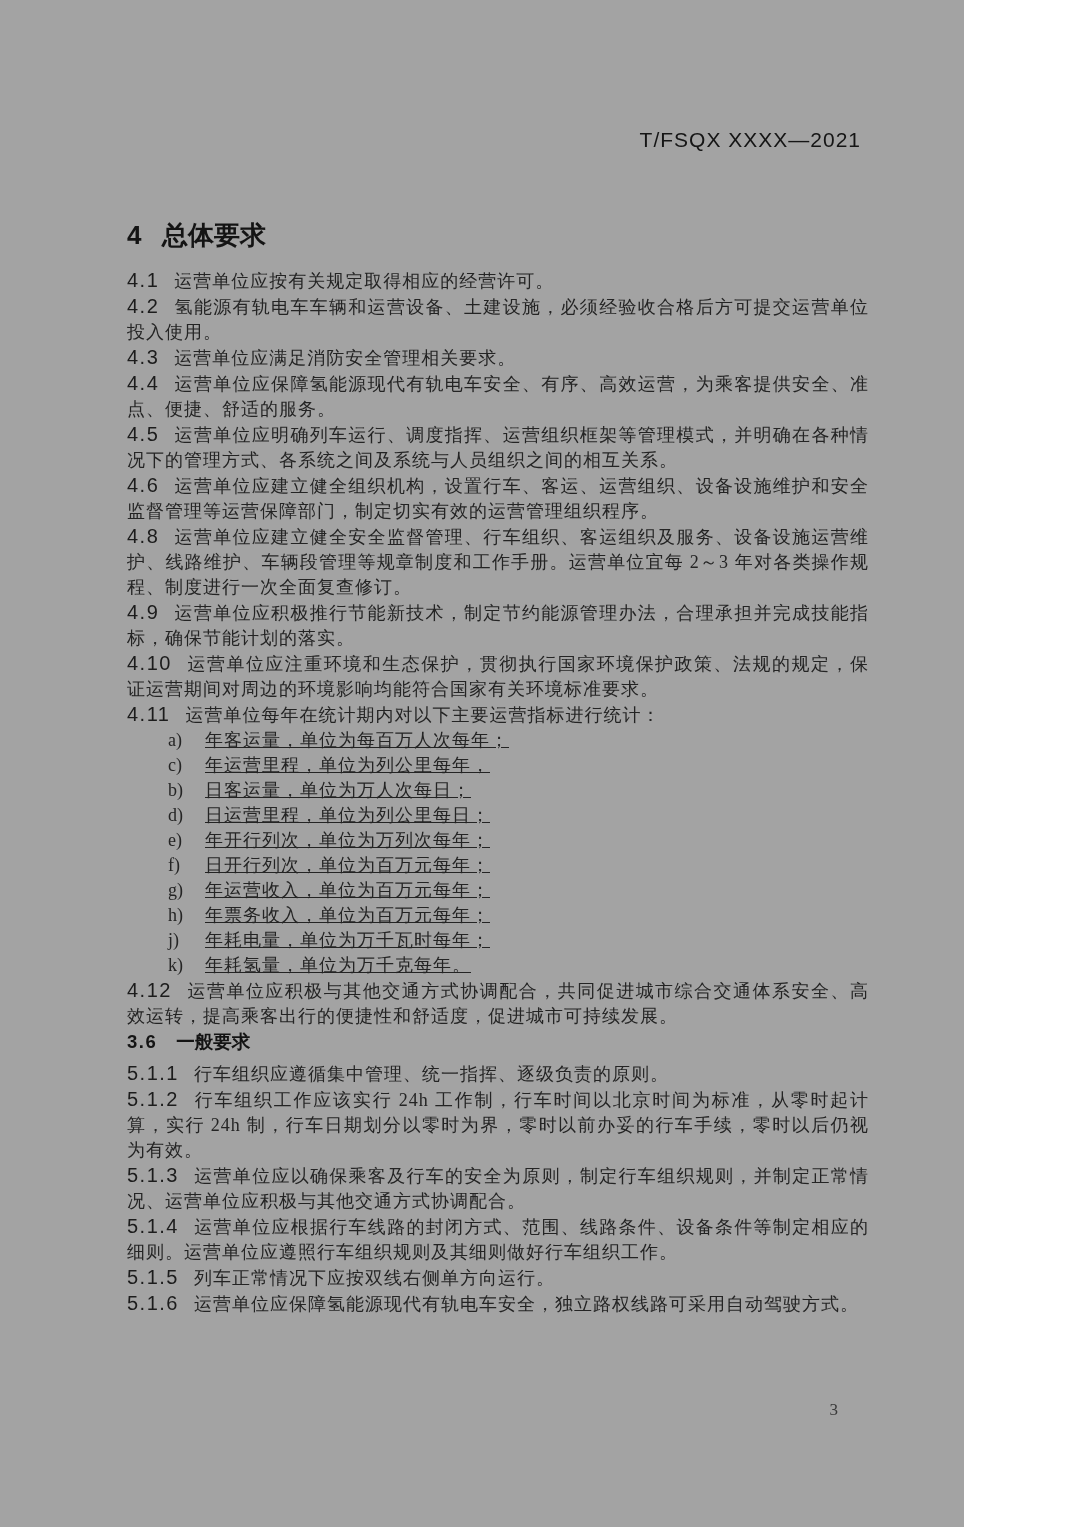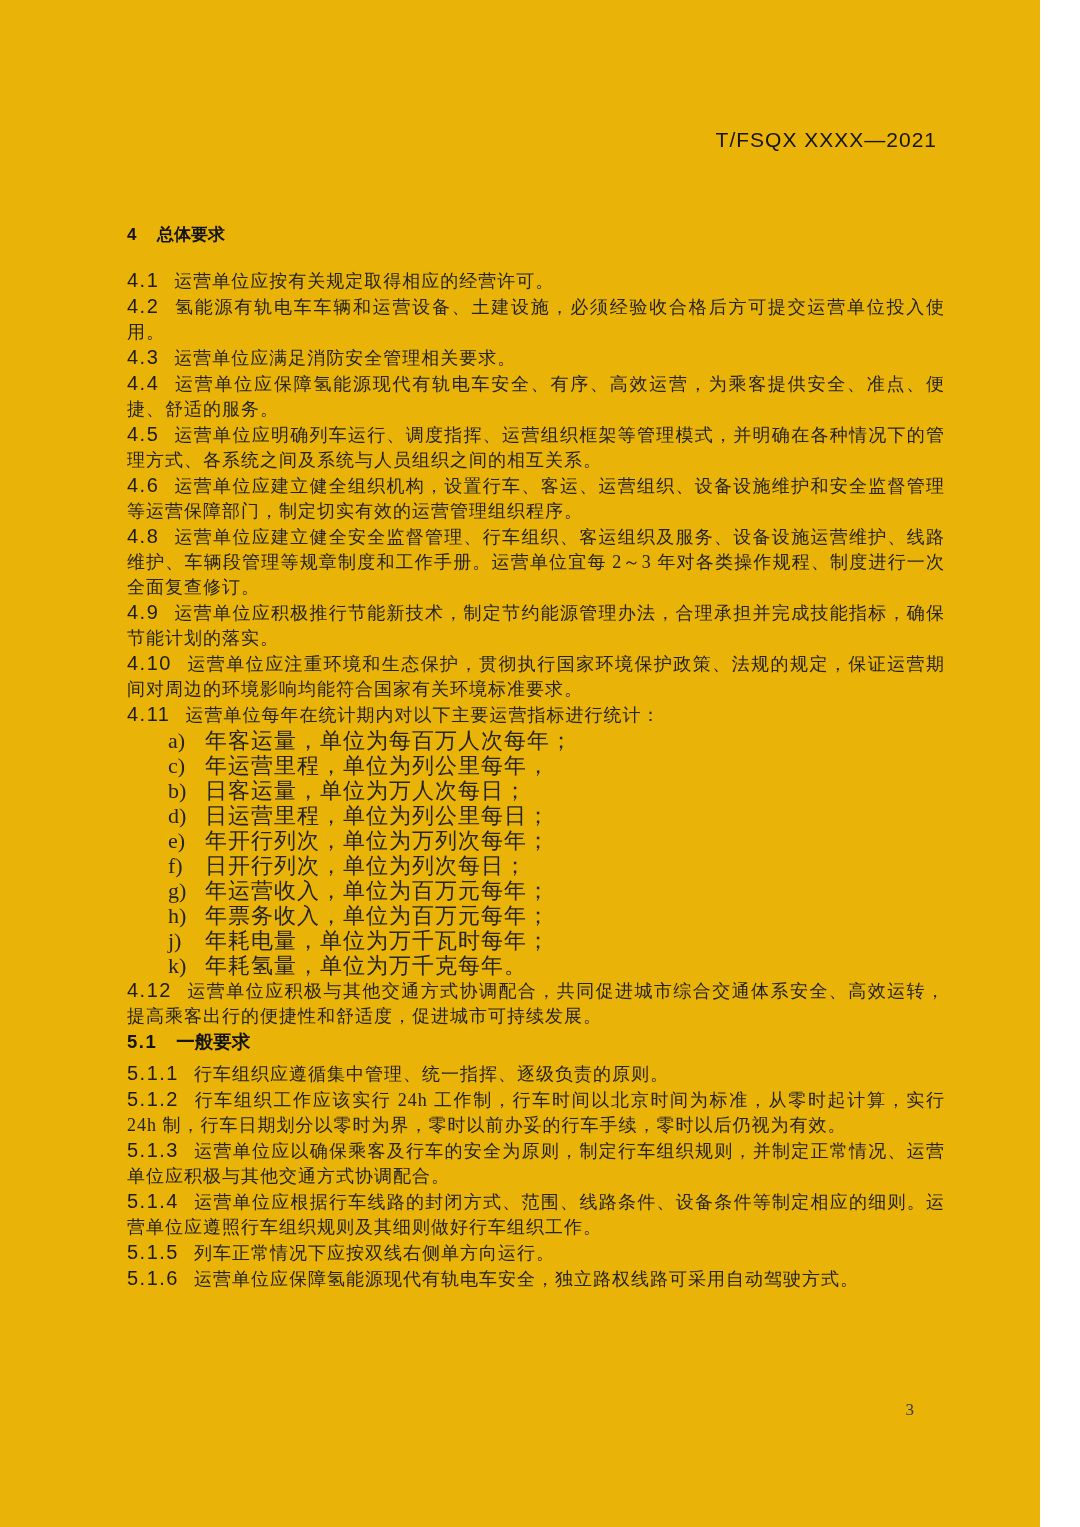--- a/index.html
+++ b/index.html
@@ -1,20 +1,20 @@
 <!DOCTYPE html>
 <html><head>
 <meta charset="utf-8">
 <style>
   html, body { margin: 0; padding: 0; background: #ffffff; }
   .page {
     position: relative;
-    width: 1040px;
+    width: 964px;
     height: 1527px;
-    background: #eab308;
+    background: #a3a3a3;
     overflow: hidden;
     font-family: "Liberation Serif", "DejaVu Serif", serif;
     color: #242424;
   }
   .content {
     position: absolute;
     left: 127px;
     right: 95px;
     top: 0;
   }
@@ -24,21 +24,21 @@
     padding-right: 8px;
     font-family: "Liberation Sans", "DejaVu Sans", sans-serif;
     font-size: 21px;
     letter-spacing: 1px;
     color: #151515;
     line-height: 24px;
   }
   .sec-heading {
     font-family: "Liberation Sans", "DejaVu Sans", sans-serif;
     font-weight: bold;
-    font-size: 17px;
+    font-size: 26px;
     line-height: 26px;
     color: #141414;
     margin: 70px 0 20px 0;
   }
   .sec-heading.sec5 { margin: 18px 0 19px 0; }
   .sub-heading {
     font-family: "Liberation Sans", "DejaVu Sans", sans-serif;
     font-weight: bold;
     font-size: 18.5px;
     line-height: 25px;
@@ -56,26 +56,27 @@
   }
   .clause .num {
     font-family: "Liberation Sans", "DejaVu Sans", sans-serif;
     font-size: 20px;
     letter-spacing: 1.5px;
     margin-right: 15px;
     color: #1c1c1c;
   }
   .li {
     margin: 0;
-    font-size: 22px;
+    font-size: 18px;
     line-height: 25px;
     letter-spacing: 1px;
     padding-left: 41px;
     text-align: left;
     color: #242424;
+    text-decoration: underline;
   }
   .li .marker {
     display: inline-block;
     width: 37px;
     letter-spacing: 0;
     font-family: "Liberation Serif", "DejaVu Serif", serif;
   }
   .page-number {
     position: absolute;
     right: 126px;
@@ -108,31 +109,31 @@
     <p class="clause"><span class="num">4.8</span><span>运营单位应建立健全安全监督管理、行车组织、客运组织及服务、设备设施运营维护、线路维护、车辆段管理等规章制度和工作手册。运营单位宜每 2～3 年对各类操作规程、制度进行一次全面复查修订。</span></p>
     <p class="clause"><span class="num">4.9</span><span>运营单位应积极推行节能新技术，制定节约能源管理办法，合理承担并完成技能指标，确保节能计划的落实。</span></p>
     <p class="clause"><span class="num">4.10</span><span>运营单位应注重环境和生态保护，贯彻执行国家环境保护政策、法规的规定，保证运营期间对周边的环境影响均能符合国家有关环境标准要求。</span></p>
     <p class="clause"><span class="num">4.11</span><span>运营单位每年在统计期内对以下主要运营指标进行统计：</span></p>
 
     <p class="li"><span class="marker">a)</span><span>年客运量，单位为每百万人次每年；</span></p>
     <p class="li"><span class="marker">c)</span><span>年运营里程，单位为列公里每年，</span></p>
     <p class="li"><span class="marker">b)</span><span>日客运量，单位为万人次每日；</span></p>
     <p class="li"><span class="marker">d)</span><span>日运营里程，单位为列公里每日；</span></p>
     <p class="li"><span class="marker">e)</span><span>年开行列次，单位为万列次每年；</span></p>
-    <p class="li"><span class="marker">f)</span><span>日开行列次，单位为列次每日；</span></p>
+    <p class="li"><span class="marker">f)</span><span>日开行列次，单位为百万元每年；</span></p>
     <p class="li"><span class="marker">g)</span><span>年运营收入，单位为百万元每年；</span></p>
     <p class="li"><span class="marker">h)</span><span>年票务收入，单位为百万元每年；</span></p>
     <p class="li"><span class="marker">j)</span><span>年耗电量，单位为万千瓦时每年；</span></p>
     <p class="li"><span class="marker">k)</span><span>年耗氢量，单位为万千克每年。</span></p>
 
     <p class="clause"><span class="num">4.12</span><span>运营单位应积极与其他交通方式协调配合，共同促进城市综合交通体系安全、高效运转，提高乘客出行的便捷性和舒适度，促进城市可持续发展。</span></p>
 
 
     <div class="sub-heading">
-      <span class="h-num">5.1</span><span>一般要求</span>
+      <span class="h-num">3.6</span><span>一般要求</span>
     </div>
 
     <p class="clause"><span class="num">5.1.1</span><span>行车组织应遵循集中管理、统一指挥、逐级负责的原则。</span></p>
     <p class="clause"><span class="num">5.1.2</span><span>行车组织工作应该实行 24h 工作制，行车时间以北京时间为标准，从零时起计算，实行 24h 制，行车日期划分以零时为界，零时以前办妥的行车手续，零时以后仍视为有效。</span></p>
     <p class="clause"><span class="num">5.1.3</span><span>运营单位应以确保乘客及行车的安全为原则，制定行车组织规则，并制定正常情况、运营单位应积极与其他交通方式协调配合。</span></p>
     <p class="clause"><span class="num">5.1.4</span><span>运营单位应根据行车线路的封闭方式、范围、线路条件、设备条件等制定相应的细则。运营单位应遵照行车组织规则及其细则做好行车组织工作。</span></p>
     <p class="clause"><span class="num">5.1.5</span><span>列车正常情况下应按双线右侧单方向运行。</span></p>
     <p class="clause"><span class="num">5.1.6</span><span>运营单位应保障氢能源现代有轨电车安全，独立路权线路可采用自动驾驶方式。</span></p>
 
   </div>

